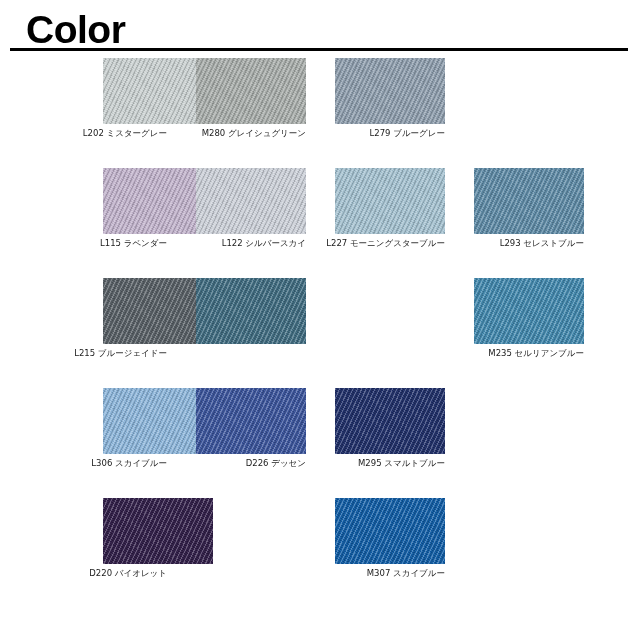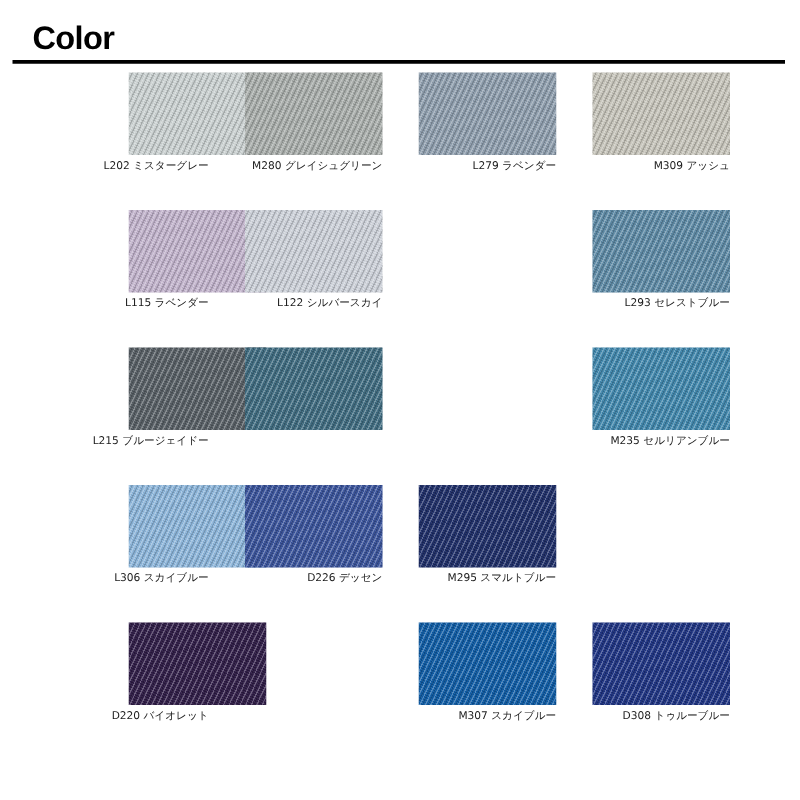--- a/index.html
+++ b/index.html
@@ -20,21 +20,21 @@
     position: absolute;
     left: 0;
     top: 0;
     width: 640px;
     height: 58px;
   }
   #page-title {
     position: absolute;
     left: 26px;
     top: 12px;
-    font-size: 26px;
+    font-size: 39px;
     font-weight: bold;
     letter-spacing: -0.5px;
     color: #000000;
     line-height: 36px;
     text-align: center;
   }
   #title-rule {
     position: absolute;
     left: 10px;
     top: 48px;
@@ -132,42 +132,42 @@
     <div class="swatch-cell col-1">
       <div class="swatch-chip" style="background-color: rgb(169, 174, 171);">
           <span class="weave"></span>
         </div>
       <div class="swatch-label">M280 グレイシュグリーン</div>
     </div>
     <div class="swatch-cell col-2">
       <div class="swatch-chip" style="background-color: rgb(142, 158, 174);">
           <span class="weave"></span>
         </div>
-      <div class="swatch-label">L279 ラベンダー</div>
-    </div>
-    <div class="swatch-cell col-3">
-      <div class="swatch-chip" style="background-color: rgb(199, 197, 187);">
-          <span class="weave"></span>
-        </div>
-      <div class="swatch-label">M309 アッシュ</div>
+      <div class="swatch-label">L279 ブルーグレー</div>
     </div>
   </div>
 
   <div class="swatch-row">
     <div class="swatch-cell col-0">
       <div class="swatch-chip" style="background-color: rgb(195, 180, 205);">
           <span class="weave"></span>
         </div>
       <div class="swatch-label">L115 ラベンダー</div>
     </div>
     <div class="swatch-cell col-1">
       <div class="swatch-chip" style="background-color: rgb(205, 210, 218);">
           <span class="weave"></span>
         </div>
       <div class="swatch-label">L122 シルバースカイ</div>
+    </div>
+    <div class="swatch-cell col-2">
+      <div class="swatch-chip" style="background-color: rgb(165, 195, 210);">
+          <span class="weave"></span>
+        </div>
+      <div class="swatch-label">L227 モーニングスターブルー</div>
     </div>
     <div class="swatch-cell col-3">
       <div class="swatch-chip" style="background-color: rgb(93, 138, 166);">
           <span class="weave"></span>
         </div>
       <div class="swatch-label">L293 セレストブルー</div>
     </div>
   </div>
 
   <div class="swatch-row">
@@ -217,21 +217,15 @@
           <span class="weave"></span>
         </div>
       <div class="swatch-label">D220 バイオレット</div>
     </div>
     <div class="swatch-cell col-2">
       <div class="swatch-chip" style="background-color: rgb(13, 91, 165);">
           <span class="weave"></span>
         </div>
       <div class="swatch-label">M307 スカイブルー</div>
     </div>
-    <div class="swatch-cell col-3">
-      <div class="swatch-chip" style="background-color: rgb(28, 50, 130);">
-          <span class="weave"></span>
-        </div>
-      <div class="swatch-label">D308 トゥルーブルー</div>
-    </div>
   </div>
 
 </div>
 
 </body></html>

